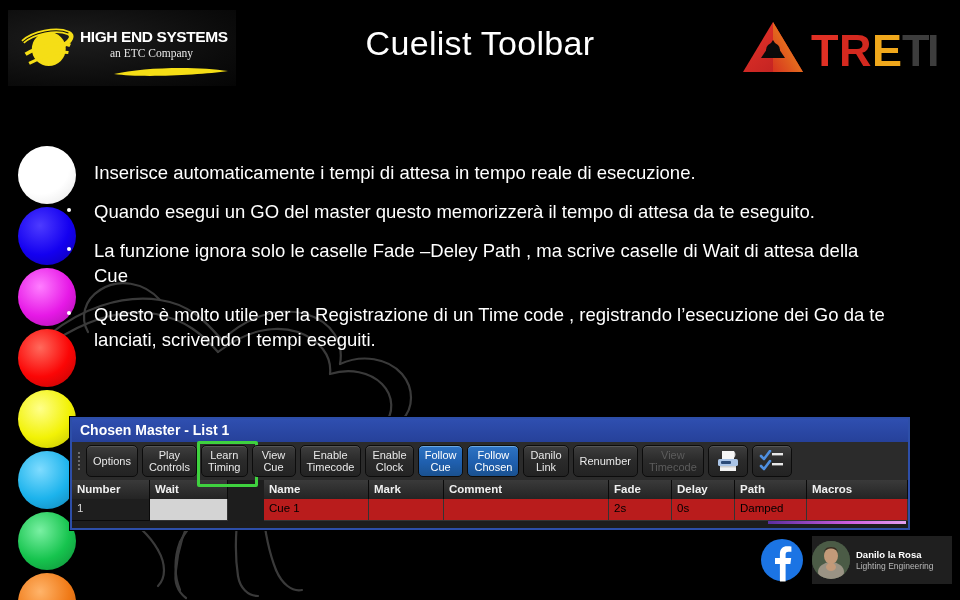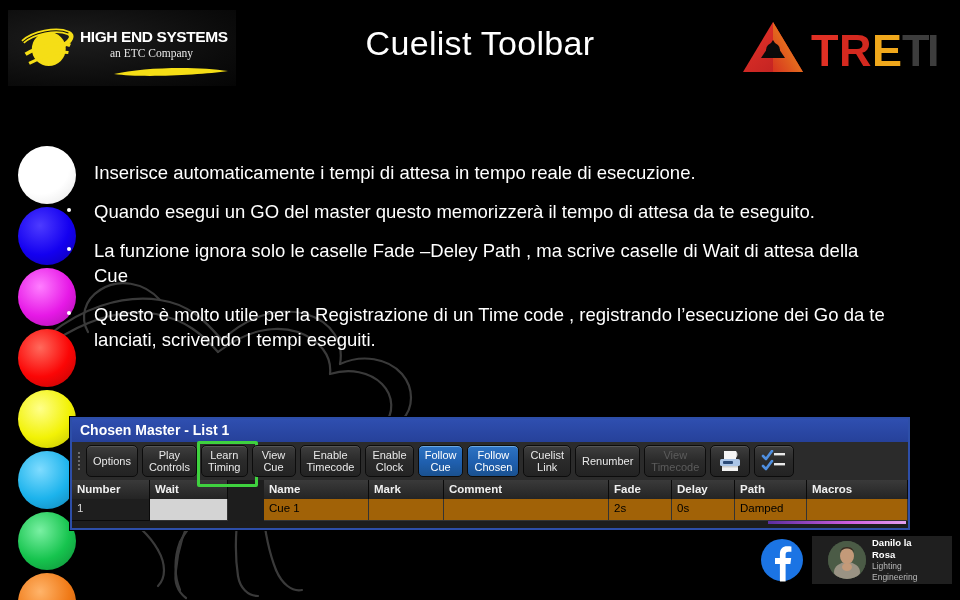--- a/index.html
+++ b/index.html
@@ -219,21 +219,21 @@
     color: #f0f0f0;
     font-size: 11.5px;
     font-weight: bold;
     padding: 3px 0 3px 5px;
     height: 19px;
     border-right: 1px solid #0a0a0a;
     overflow: hidden; white-space: nowrap;
     font-family: "Liberation Sans", sans-serif;
   }
   .trow > div {
-    background: #a16207;
+    background: #b91c1c;
     color: #000;
     font-size: 11.5px;
     padding: 3px 0 2px 5px;
     height: 22px;
     border-right: 1px solid #333;
     border-bottom: 1px solid #333;
     overflow: hidden; white-space: nowrap;
   }
   .trow > div.numcell {
     background: #1e1e1e; color: #d8d8d8;
@@ -262,21 +262,21 @@
     left: 760px; top: 538px;
     width: 44px; height: 44px;
     z-index: 6;
   }
   .author-card {
     position: absolute;
     left: 812px; top: 536px;
     width: 140px; height: 48px;
     background: #1f1f1f;
     display: flex; align-items: center;
-    padding: 0 16px;
+    padding: 0 0;
     z-index: 6;
   }
   .author-photo {
     width: 38px; height: 38px; border-radius: 50%;
     overflow: hidden; flex: 0 0 38px; margin-right: 6px;
     background: #3b4a3a;
   }
   .author-name {
     color: #ffffff; font-size: 9.5px; font-weight: bold; line-height: 12px;
   }
@@ -467,21 +467,21 @@
 
       <div class="tbtn-wrap">
         <div class="tbtn active">
           <span>Follow</span>
           <span>Chosen</span>
         </div>
       </div>
 
       <div class="tbtn-wrap">
         <div class="tbtn">
-          <span>Cuelist</span>
+          <span>Danilo</span>
           <span>Link</span>
         </div>
       </div>
 
       <div class="tbtn-wrap">
         <div class="tbtn one-line">
           <span>Renumber</span>
         </div>
       </div>
 

